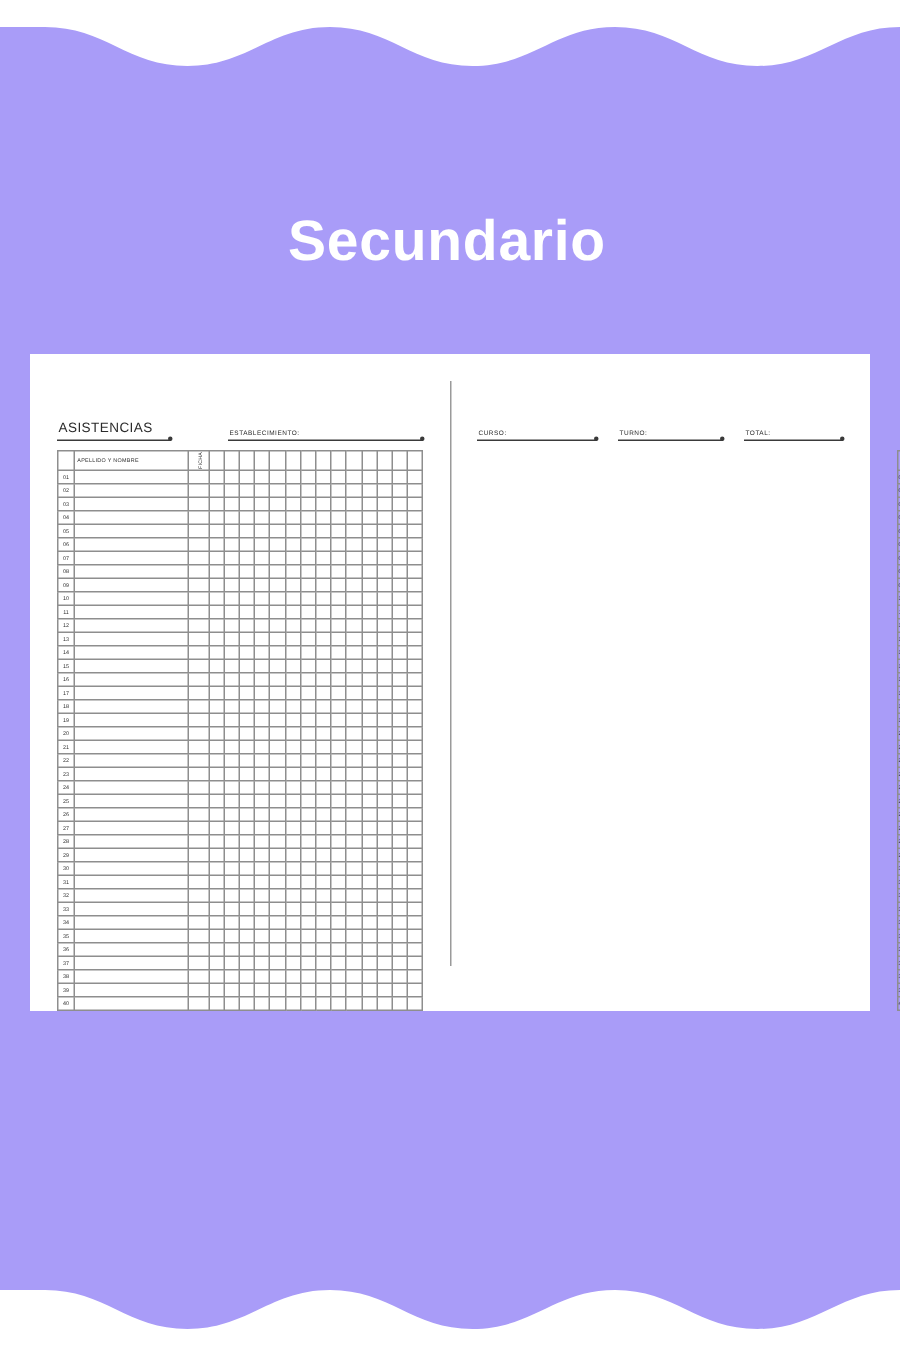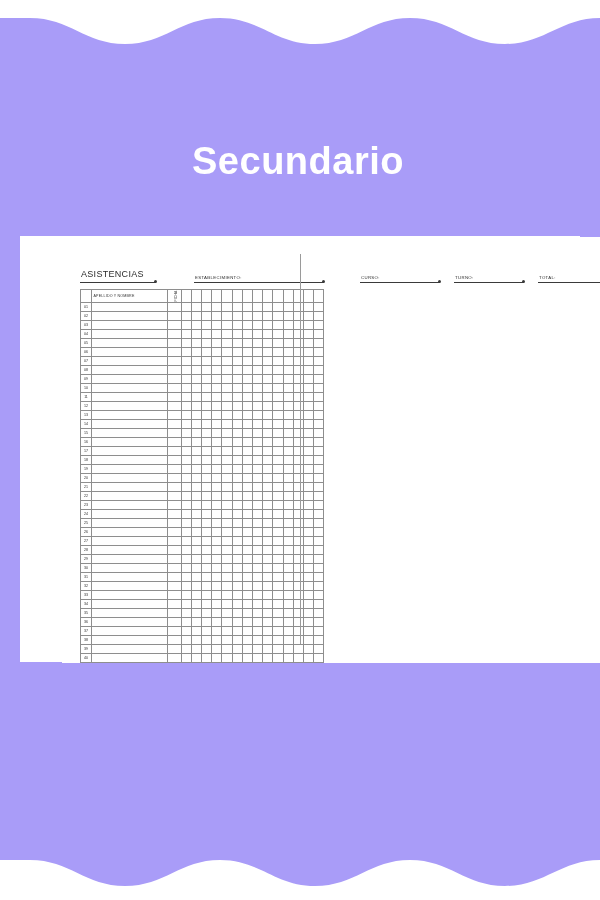--- a/index.html
+++ b/index.html
@@ -40,24 +40,23 @@
   .sheet {
     position: absolute;
     left: 20px;
     top: 236px;
     width: 560px;
     height: 426px;
     background: #ffffff;
   }
   .page {
     position: absolute;
-    top: 1px;
+    top: 12px;
     height: 426px;
     background: #ffffff;
-    margin-left: 42px;
   }
   .page-left  { left: 0;     width: 280px; }
   .page-right { left: 280px; width: 280px; }
 
   .spine {
     position: absolute;
     left: 279.5px;
     top: 18px;
     width: 1px;
     height: 390px;

